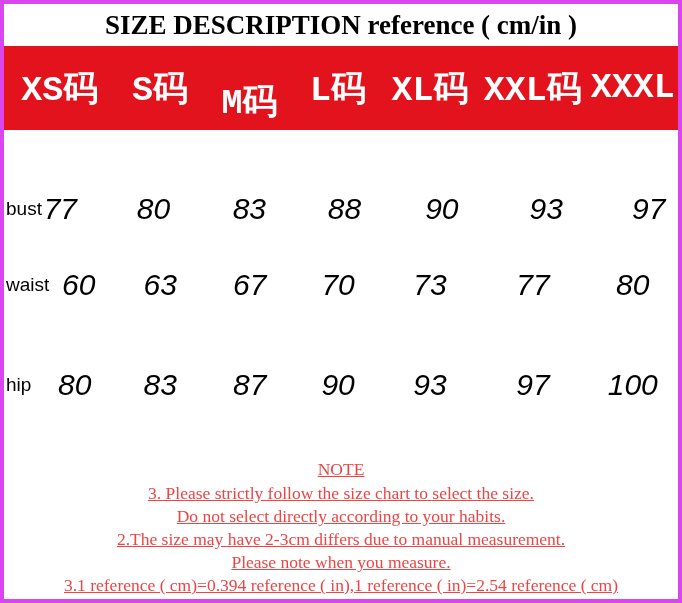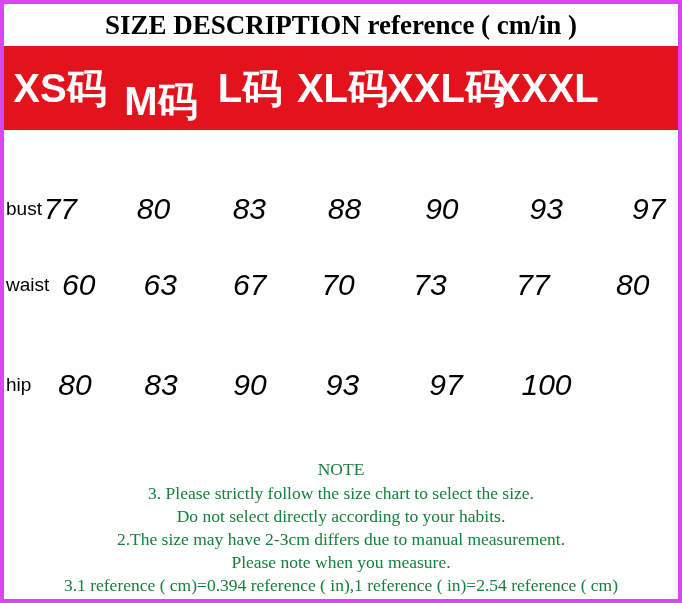--- a/index.html
+++ b/index.html
@@ -41,23 +41,23 @@
   }
   .header-row {
     flex: 0 0 84px;
     background: #e2131d;
     display: flex;
     align-items: center;
     position: relative;
   }
   .header-cell {
     color: #ffffff;
-    font-size: 40px;
+    font-size: 35px;
     font-weight: bold;
-    font-family: Liberation Sans, sans-serif;
+    font-family: Liberation Mono, monospace;
     display: flex;
     align-items: center;
     justify-content: center;
     height: 100%;
     box-sizing: border-box;
     white-space: nowrap;
   }
   .body-area {
     flex: 1 1 auto;
     position: relative;
@@ -92,42 +92,44 @@
   }
   .note-block {
     position: absolute;
     left: 0;
     right: 0;
     bottom: 0;
     text-align: center;
     font-family: "Liberation Serif", serif;
     font-size: 17.5px;
     line-height: 23px;
-    color: #15803d;
+    color: #ef4444;
     padding-bottom: 2px;
+    text-decoration: underline;
   }
   .note-title {
     font-size: 17.5px;
     margin-bottom: 1px;
   }
   .note-line {
     font-size: 17.5px;
   }
 </style>
 </head>
 <body>
 
 <div class="sheet">
 
   <div class="title-bar">
     <div class="title-text">SIZE DESCRIPTION reference ( cm/in )</div>
   </div>
 
   <div class="header-row">
     <div class="header-cell" style="width:112px;">XS码</div>
+    <div class="header-cell" style="width:90px;">S码</div>
     <div class="header-cell" style="width:90px;margin-top:26px;">M码</div>
     <div class="header-cell" style="width:88px;">L码</div>
     <div class="header-cell" style="width:97px;">XL码</div>
     <div class="header-cell" style="width:110px;">XXL码</div>
     <div class="header-cell" style="width:91px;">XXXL</div>
   </div>
 
   <div class="body-area">
 
     <div class="data-row" style="top:36px;gap:38px;">
@@ -149,20 +151,21 @@
       <div class="data-cell" style="width:88px;">70</div>
       <div class="data-cell" style="width:97px;">73</div>
       <div class="data-cell" style="width:110px;">77</div>
       <div class="data-cell" style="width:91px;">80</div>
     </div>
 
     <div class="data-row" style="top:212px;">
       <div class="row-label">hip</div>
       <div class="data-cell" style="width:112px;padding-left:30px;">80</div>
       <div class="data-cell" style="width:90px;">83</div>
+      <div class="data-cell" style="width:90px;">87</div>
       <div class="data-cell" style="width:88px;">90</div>
       <div class="data-cell" style="width:97px;">93</div>
       <div class="data-cell" style="width:110px;">97</div>
       <div class="data-cell" style="width:91px;">100</div>
     </div>
 
     <div class="note-block">
       <div class="note-title">NOTE</div>
       <div class="note-line">3. Please strictly follow the size chart to select the size.</div>
       <div class="note-line">Do not select directly according to your habits.</div>

